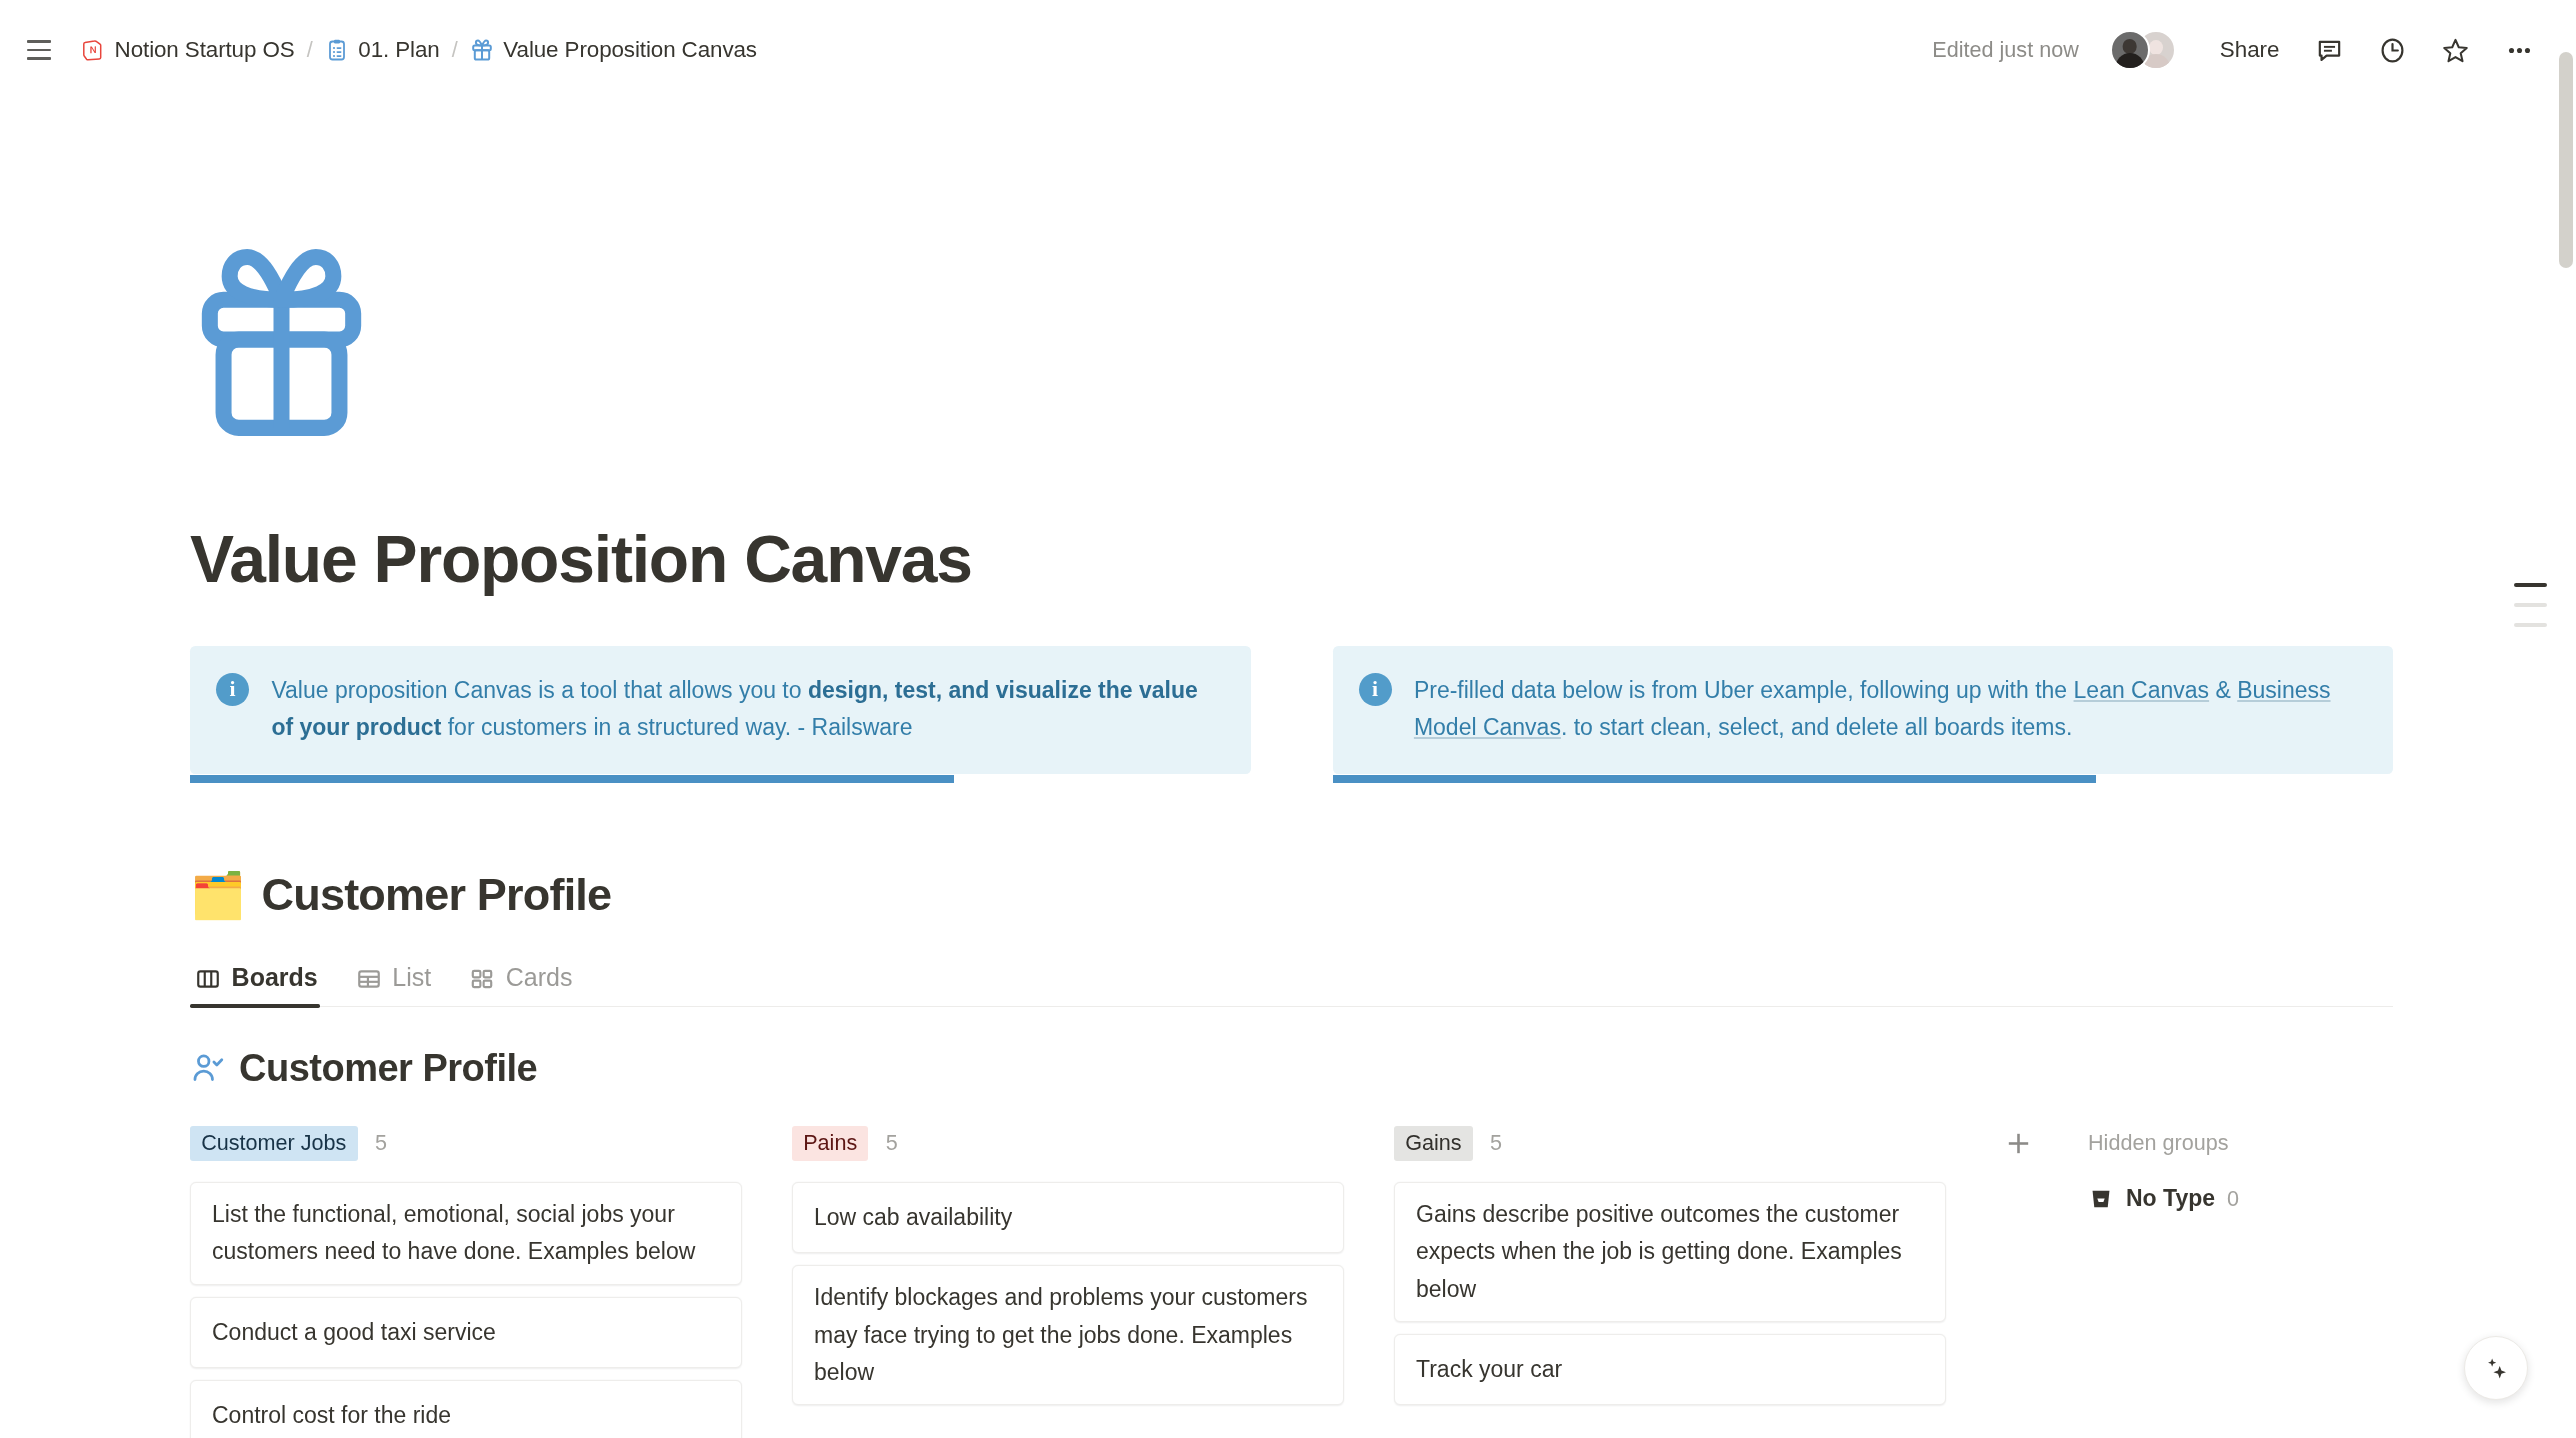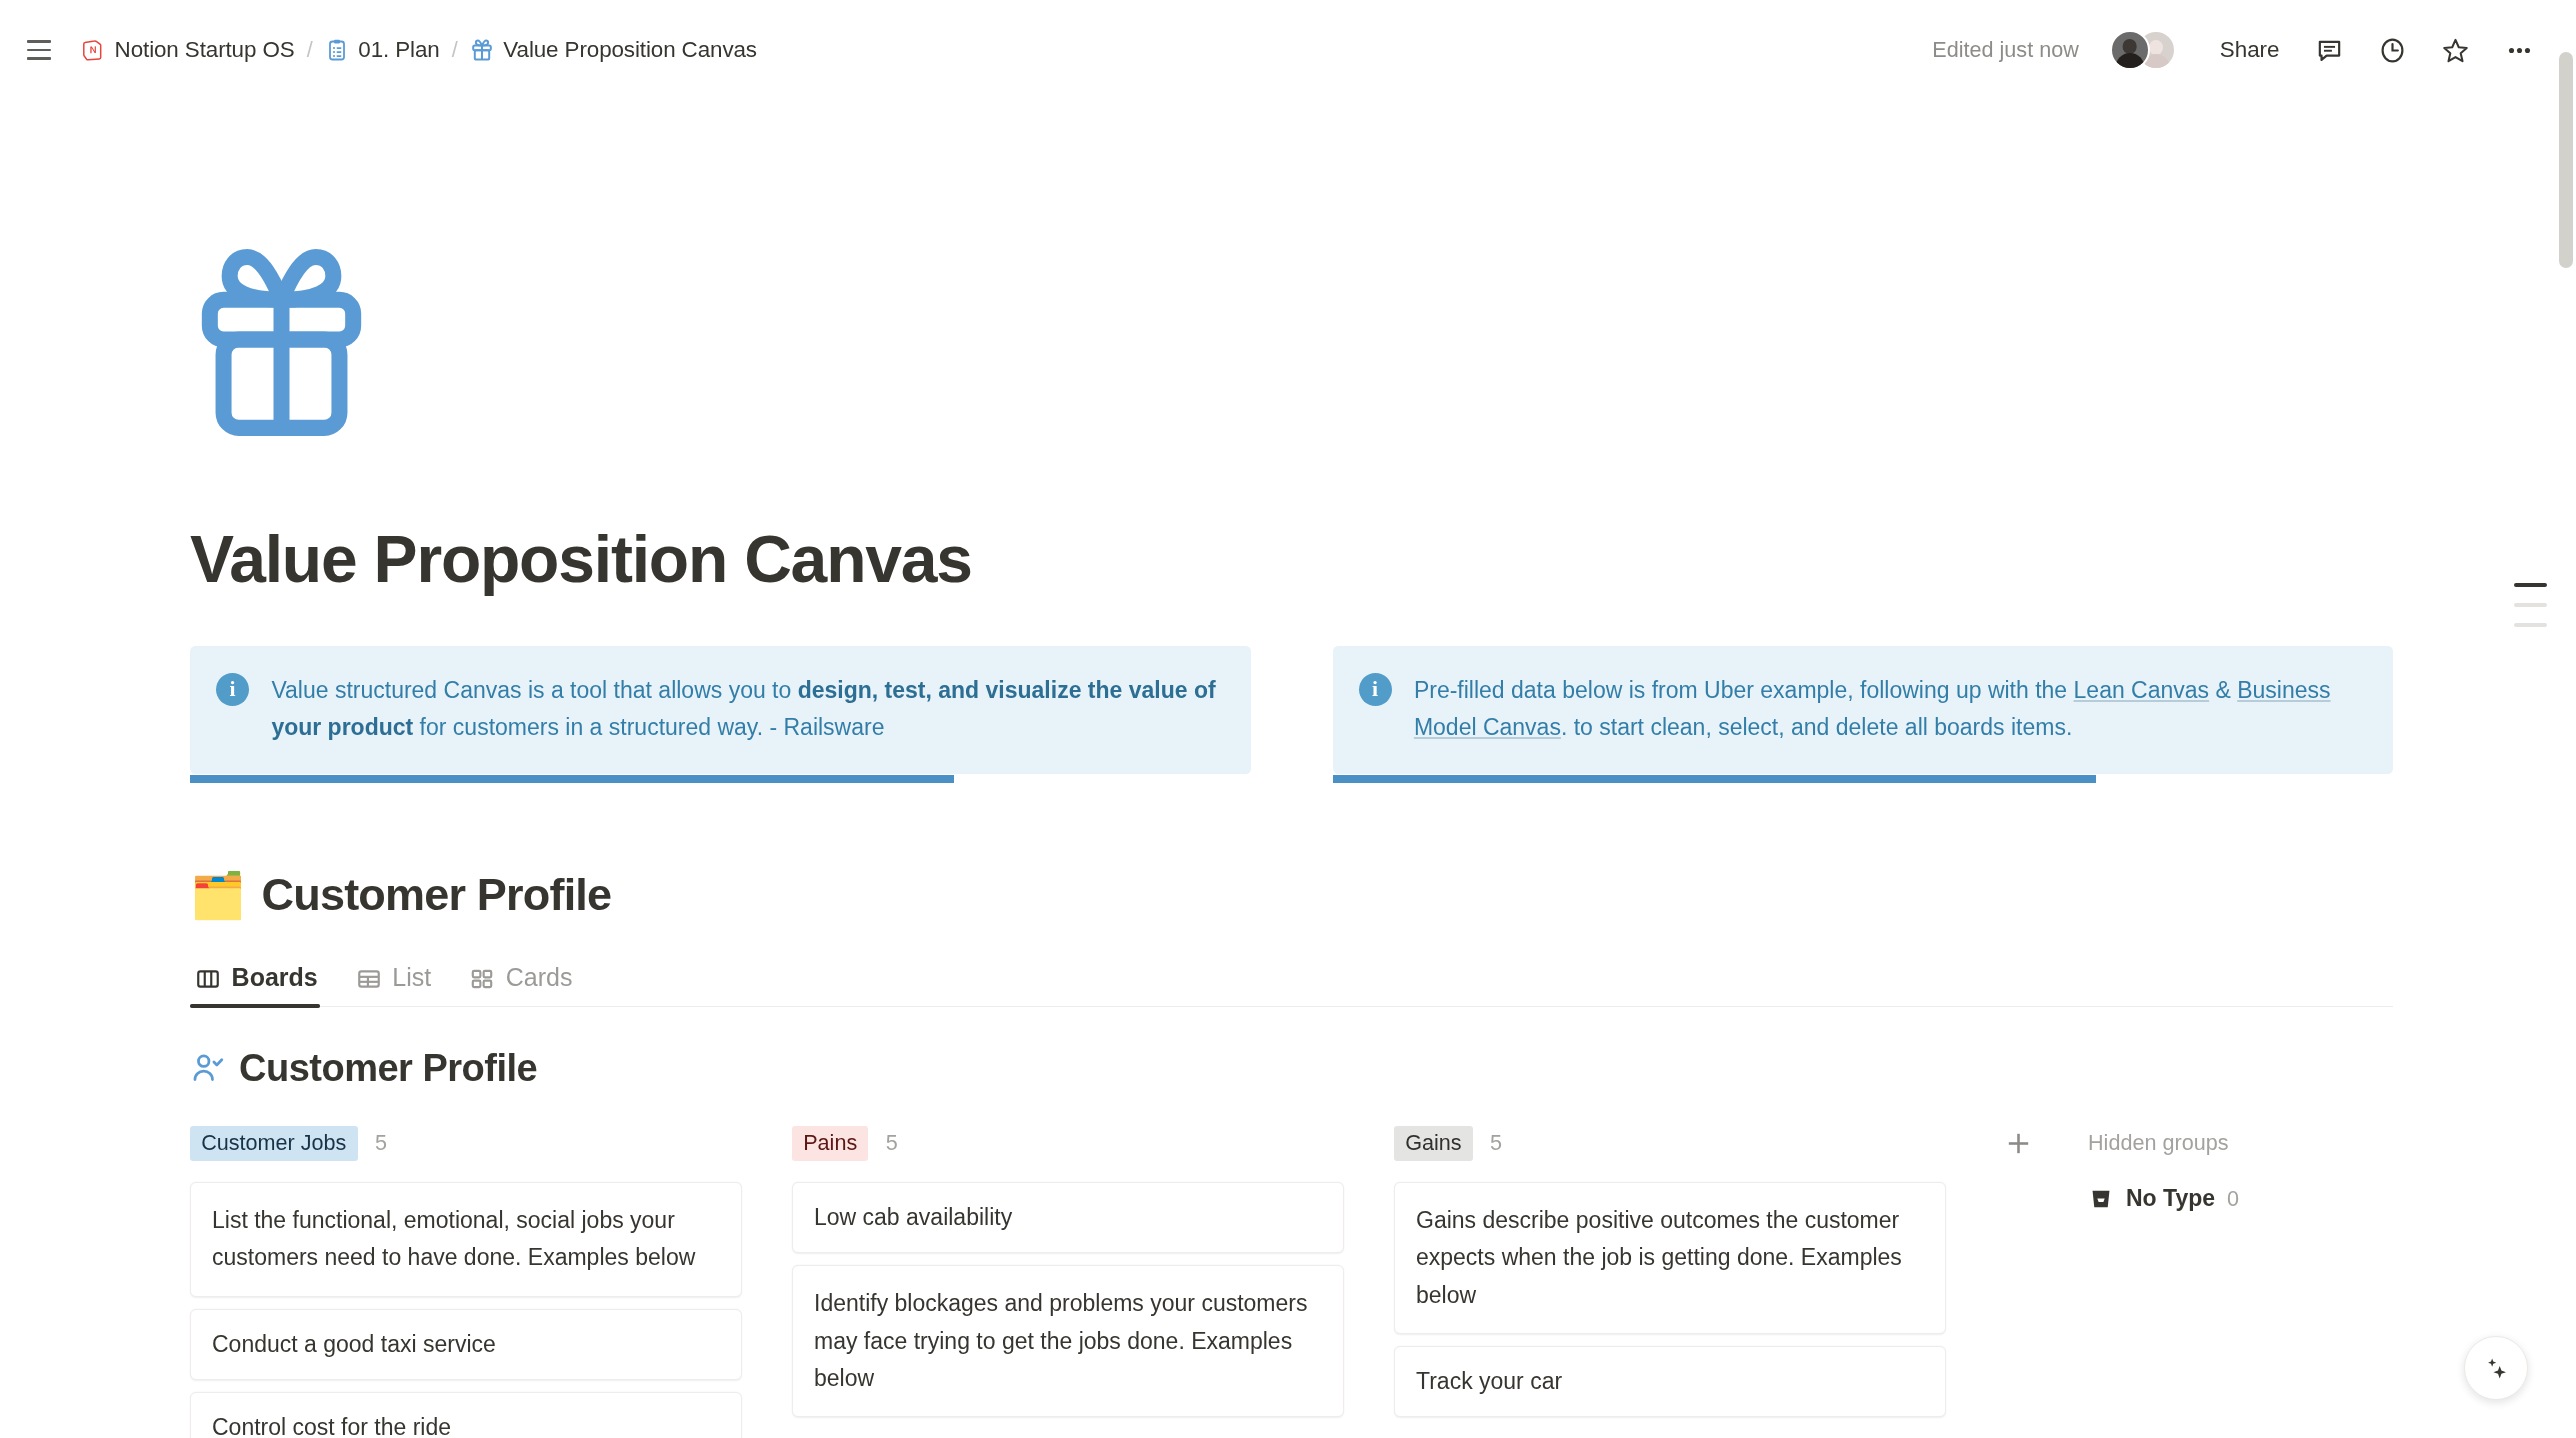--- a/index.html
+++ b/index.html
@@ -108,21 +108,21 @@
   .col-head { display:flex; align-items:center; gap: 17.3px; height: 36px; margin-bottom: 21px; }
   .chip { font-size: 21.6px; padding: 3.5px 11.2px; border-radius: 3px; line-height: 1.3; }
   .chip.blue { background: #cfe4f3; color: #183347; }
   .chip.red  { background: #fbe4e1; color: #5d1715; }
   .chip.gray { background: #e4e4e2; color: #32302c; }
   .count { font-size: 21.6px; color: #a3a29e; }
 
   .card {
     background: #fff; border: 1.7px solid #eeedeb; border-radius: 6px;
     box-shadow: 0 0.9px 1.7px rgba(15,15,15,0.07);
-    padding: 19px 21px; margin-bottom: 12px;
+    padding: 13px 21px; margin-bottom: 12px;
     font-size: 23px; line-height: 1.62; color: #37352f;
   }
   .card.single { padding: 16px 21px; }
 
   .board-extra { flex: none; display: flex; align-items: flex-start; padding-top: 0; }
   .add-col {
     width: 45px; height: 36px; display:flex; align-items:center; justify-content:center;
     cursor:pointer; color:#8c8b88; margin-right: 47px;
   }
   .hidden-groups .hg-title { font-size: 21.6px; color: #a3a29e; height: 36px; display:flex; align-items:center; }
@@ -257,21 +257,21 @@
     </svg>
 
     <h1 class="page-title">Value Proposition Canvas</h1>
 
     
     <div class="callout-row">
 
       <div class="callout">
         <div class="info-ico">i</div>
         <div class="callout-text">
-          <span>Value structured Canvas is a tool that allows you to </span><b>design, test, and visualize the value of your product</b><span> for customers in a structured way. - Railsware</span>
+          <span>Value proposition Canvas is a tool that allows you to </span><b>design, test, and visualize the value of your product</b><span> for customers in a structured way. - Railsware</span>
         </div>
         <div class="sel-bar"></div>
       </div>
 
       <div class="callout">
         <div class="info-ico">i</div>
         <div class="callout-text">
           <span>Pre-filled data below is from Uber example, following up with the </span><a href="#">Lean Canvas</a><span> &amp; </span><a href="#">Business Model Canvas</a><span>. to start clean, select, and delete all boards items.</span>
         </div>
         <div class="sel-bar"></div>

